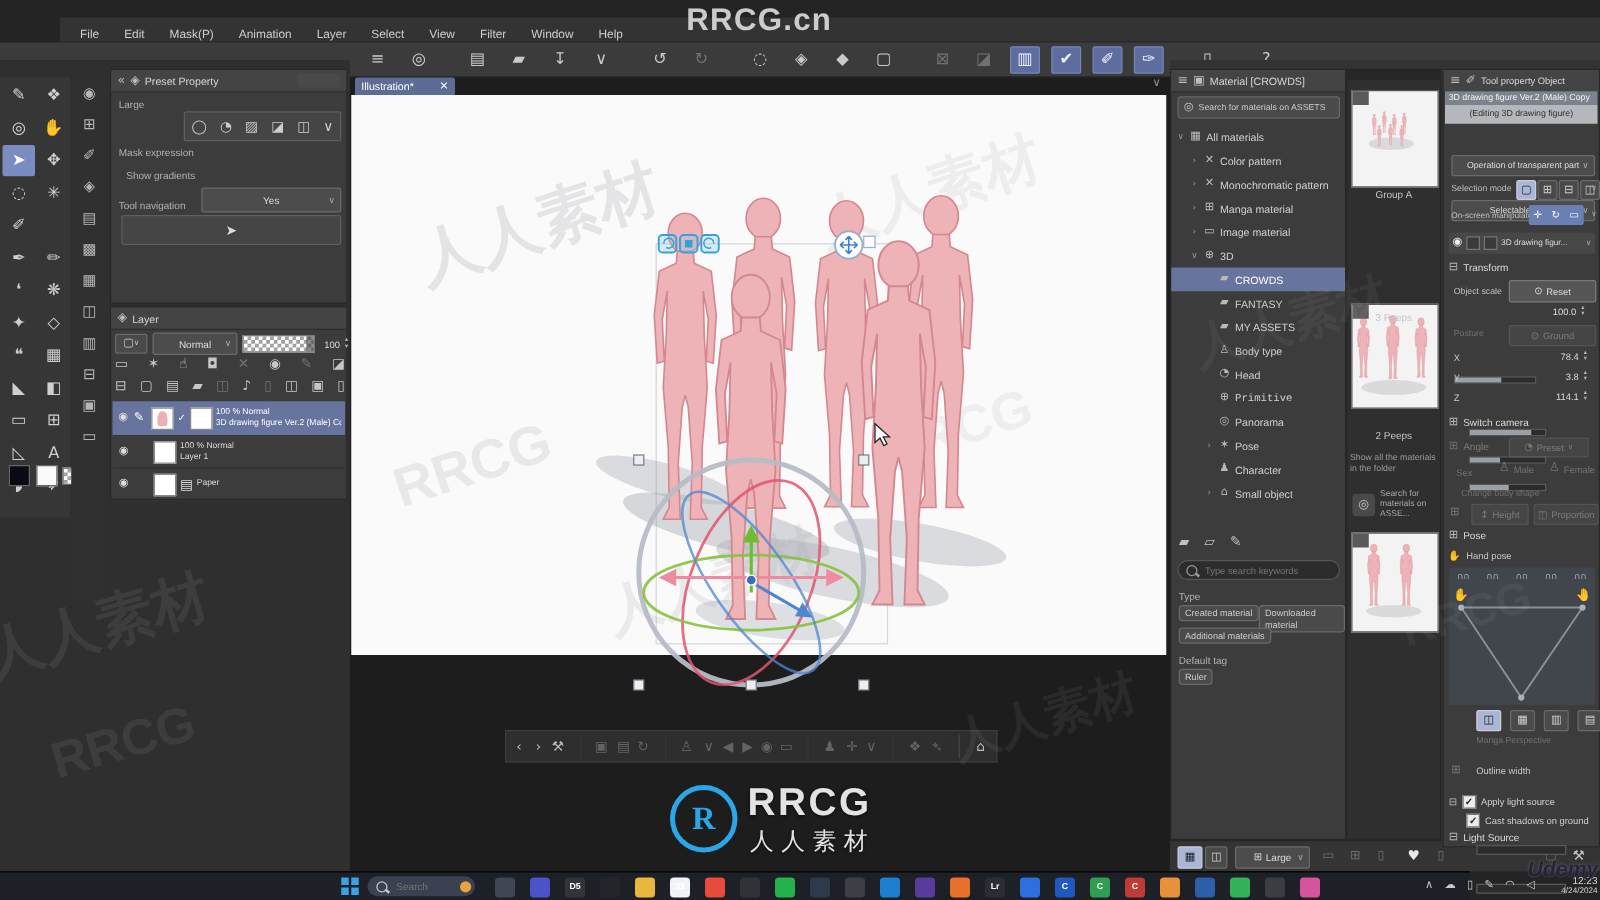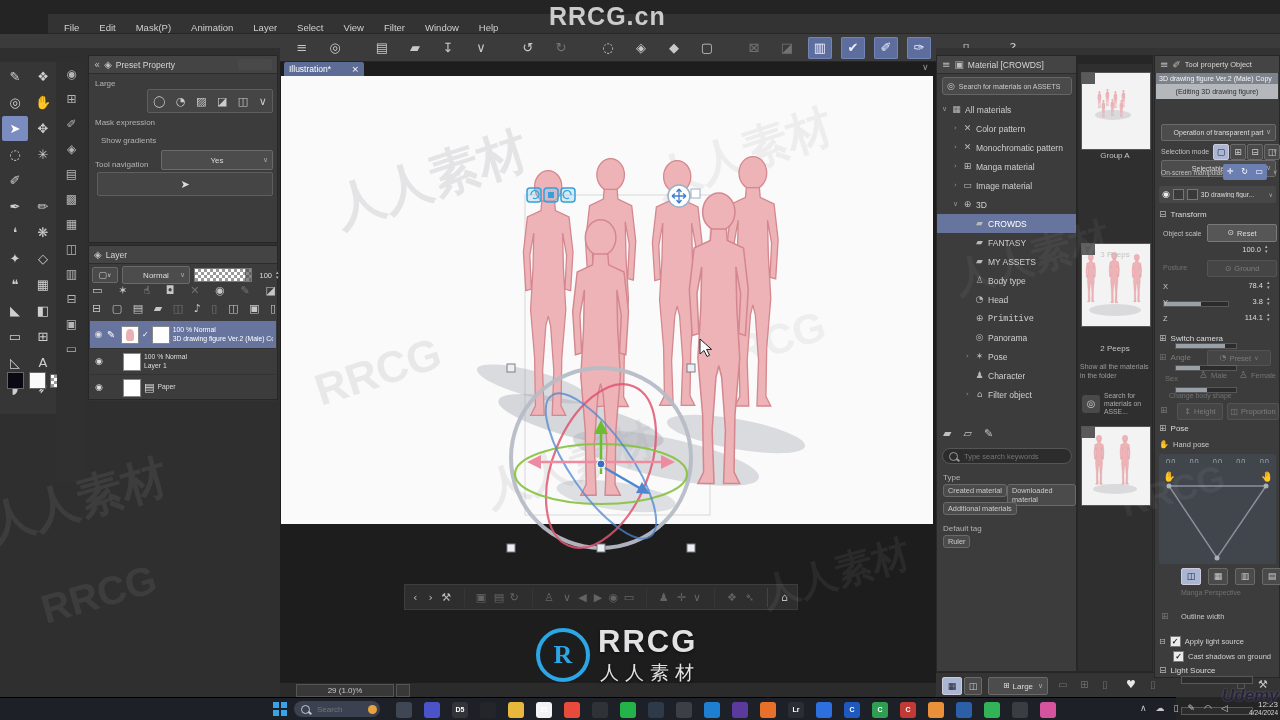--- a/index.html
+++ b/index.html
@@ -401,26 +401,20 @@
       <span class="lbtn g dim">◉</span>
       <span class="lbtn g dim">▭</span>
       <span class="lbtn g sp dim">♟</span>
       <span class="lbtn g dim">✛</span>
       <span class="lbtn g dim">∨</span>
       <span class="lbtn g sp dim">❖</span>
       <span class="lbtn g dim">➴</span>
       <span class="lbtn g sp">⌂</span>
     </div>
 
-  <div class="a" style="left:280px;top:683px;width:658px;height:14px;background:#2b2b2b;">
-    <div class="a" style="left:16px;top:1px;width:96px;height:11px;background:#383838;border:1px solid #555;font-size:8px;color:#c6c6c6;text-align:center;line-height:11px;">
-      <span>29 (1.0)%</span>
-    </div>
-    <div class="a" style="left:116px;top:1px;width:12px;height:11px;background:#383838;border:1px solid #555;"></div>
-  </div>
 
   <div class="a panel" style="left:936px;top:55px;width:141px;height:617px;">
     <div class="phead">
       <span class="g">≡</span>
       <span class="g">▣</span>
       <span>Material [CROWDS]</span>
     </div>
     <div class="a flex" style="left:5px;top:21px;width:130px;height:18px;background:#4a4a4a;border:1px solid #666;border-radius:3px;gap:4px;padding:0 4px;box-sizing:border-box;">
       <span class="g" style="font-size:9px;">◎</span>
       <span style="font-size:7px;color:#ccc;overflow:hidden;white-space:nowrap;">Search for materials on ASSETS</span>
@@ -498,21 +492,21 @@
           <span style="overflow:hidden;white-space:nowrap;">Pose</span>
         </div>
         <div class="ti lv2">
           <span class="tw g"></span>
           <span class="tg g">♟</span>
           <span style="overflow:hidden;white-space:nowrap;">Character</span>
         </div>
         <div class="ti lv2">
           <span class="tw g">›</span>
           <span class="tg g">⌂</span>
-          <span style="overflow:hidden;white-space:nowrap;">Filter object</span>
+          <span style="overflow:hidden;white-space:nowrap;">Small object</span>
         </div>
       </div>
     <div class="a flex" style="left:6px;top:372px;gap:12px;">
       <span class="g" style="font-size:11px;color:#c0c0c0;">▰</span>
       <span class="g" style="font-size:11px;color:#c0c0c0;">▱</span>
       <span class="g" style="font-size:11px;color:#c0c0c0;">✎</span>
     </div>
     <div class="a flex" style="left:5px;top:392px;width:130px;height:16px;background:#2c2c2c;border:1px solid #555;border-radius:8px;gap:4px;padding:0 6px;box-sizing:border-box;color:#9a9a9a;">
       <span class="icmag"></span>
       <input style="background: transparent; border: none; color: rgb(187, 187, 187); font-size: 7.5px; width: 100px; font-family: &quot;Liberation Sans&quot;, sans-serif;" placeholder="Type search keywords">

